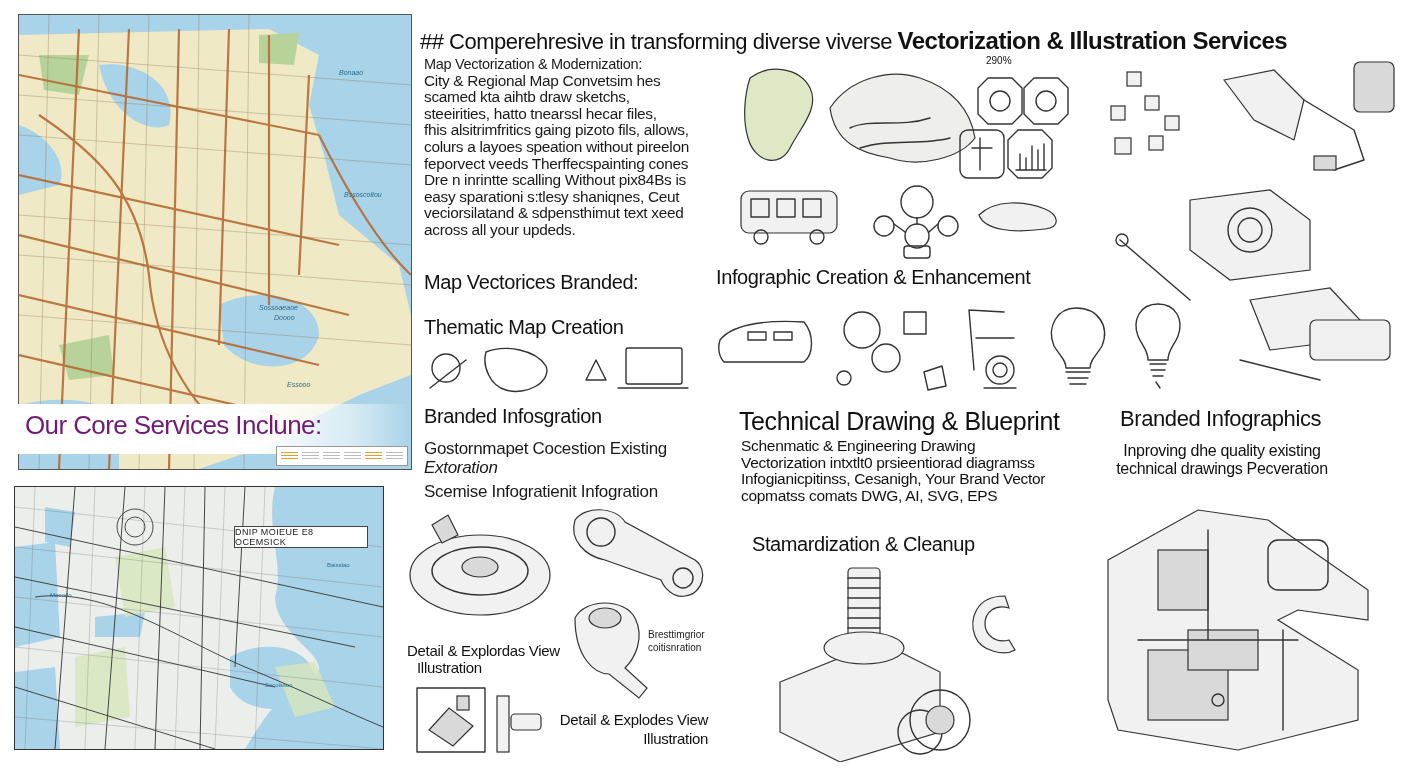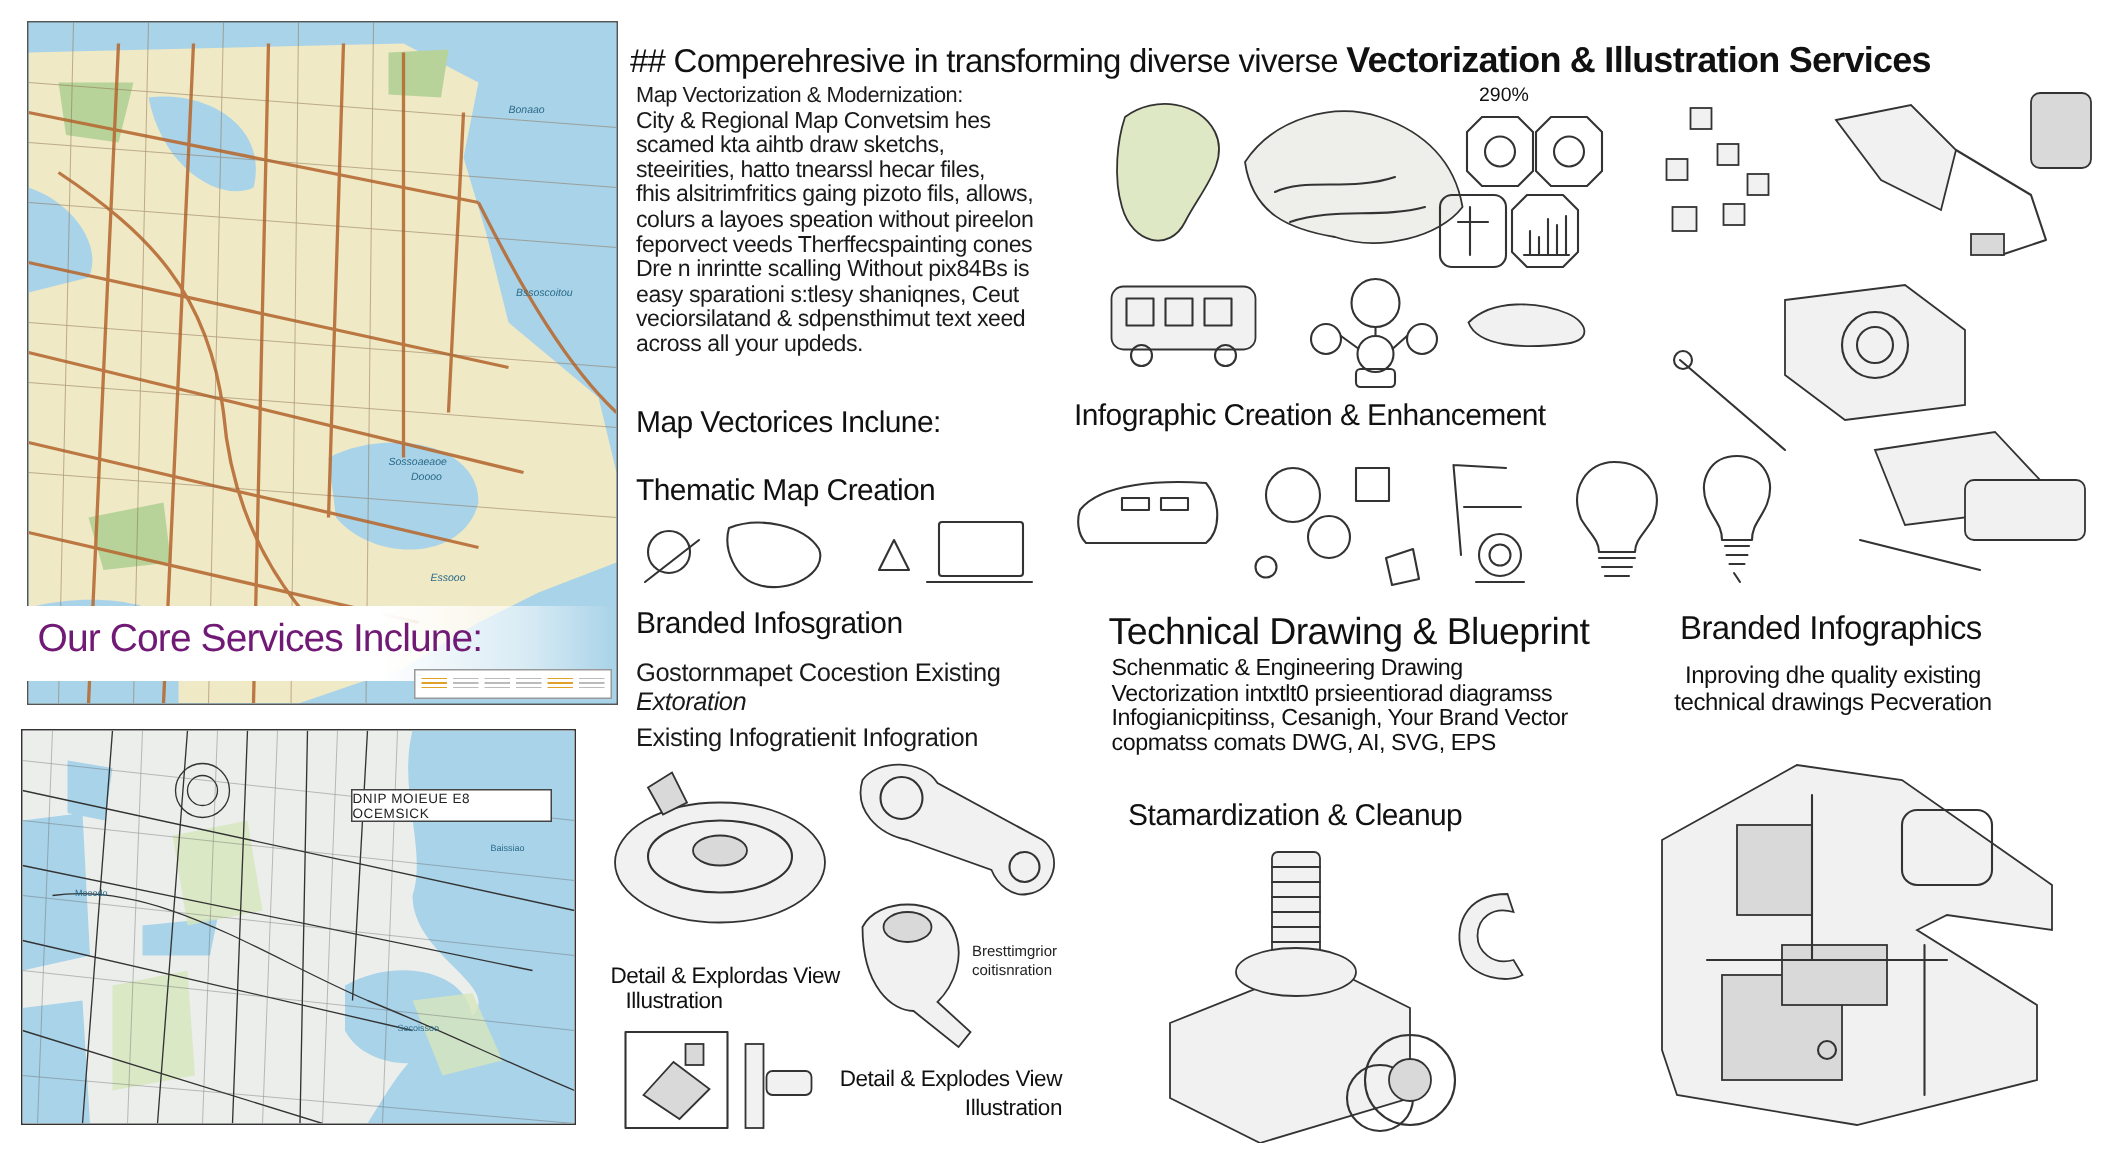--- a/index.html
+++ b/index.html
@@ -33,21 +33,21 @@
     font-size:9px; letter-spacing:0.4px; color:#222; display:flex; align-items:center; justify-content:center;margin-top:41px;
   }
   .h-main { left:420px; top:27px; font-size:22px; letter-spacing:-0.5px; white-space:nowrap; }
   .h-main b { font-weight:bold; font-size:24px; }
   .para { left:424px; top:56px; font-size:15.4px; line-height:16.6px; width:300px; letter-spacing:-0.3px; color:#1a1a1a; }
   .para div { white-space:nowrap; }
   .para .first { font-size:14.5px; }
   .sec { font-size:20px; letter-spacing:-0.4px; white-space:nowrap; color:#111; }
   .sub { font-size:17px; letter-spacing:-0.3px; white-space:nowrap; color:#1a1a1a; line-height:19px; }
   .small { font-size:10px; color:#222; line-height:13px; }
-  .pct { left:986px; top:55px; font-size:13px; }
+  .pct { left:986px; top:55px; font-size:10px; }
   .sketch { position:absolute; }
   .sketch svg { width:100%; height:100%; }
   .stroke { fill:none; stroke:#333; stroke-width:1.4; stroke-linecap:round; stroke-linejoin:round; }
   .fillg { fill:#d9d9d9; stroke:#333; stroke-width:1.2; }
   .filll { fill:#f1f1f1; stroke:#333; stroke-width:1.2; }
 </style>
 </head>
 <body>
 
 <div class="abs map-top">
@@ -123,26 +123,26 @@
   <div>steeirities, hatto tnearssl hecar files,</div>
   <div>fhis alsitrimfritics gaing pizoto fils, allows,</div>
   <div>colurs a layoes speation without pireelon</div>
   <div>feporvect veeds Therffecspainting cones</div>
   <div>Dre n inrintte scalling Without pix84Bs is</div>
   <div>easy sparationi s:tlesy shaniqnes, Ceut</div>
   <div>veciorsilatand &amp; sdpensthimut text xeed</div>
   <div>across all your updeds.</div>
 </div>
 
-<div class="abs sec" style="left:424px;top:271px;">Map Vectorices Inclune:</div>
+<div class="abs sec" style="left:424px;top:271px;">Map Vectorices Branded:</div>
 <div class="abs sec" style="left:424px;top:316px;">Thematic Map Creation</div>
 <div class="abs sec" style="left:424px;top:405px;">Branded Infosgration</div>
 <div class="abs sub" style="left:424px;top:439px;text-align:right;">Gostornmapet Cocestion Existing</div>
 <div class="abs sub" style="left:424px;top:458px;font-style:italic;">Extoration</div>
-<div class="abs sub" style="left:424px;top:482px;">Existing Infogratienit Infogration</div>
+<div class="abs sub" style="left:424px;top:482px;">Scemise Infogratienit Infogration</div>
 
 <div class="abs" style="left:407px;top:642px;font-size:15px;line-height:17px;letter-spacing:-0.3px;">
   <div>Detail &amp; Explordas View</div>
   <div style="padding-left:10px">Illustration</div>
 </div>
 <div class="abs small" style="left:648px;top:628px;">
   <div>Bresttimgrior</div>
   <div>coitisnration</div>
 </div>
 <div class="abs" style="left:556px;top:710px;font-size:15px;line-height:19px;letter-spacing:-0.3px;text-align:right;width:152px;">

